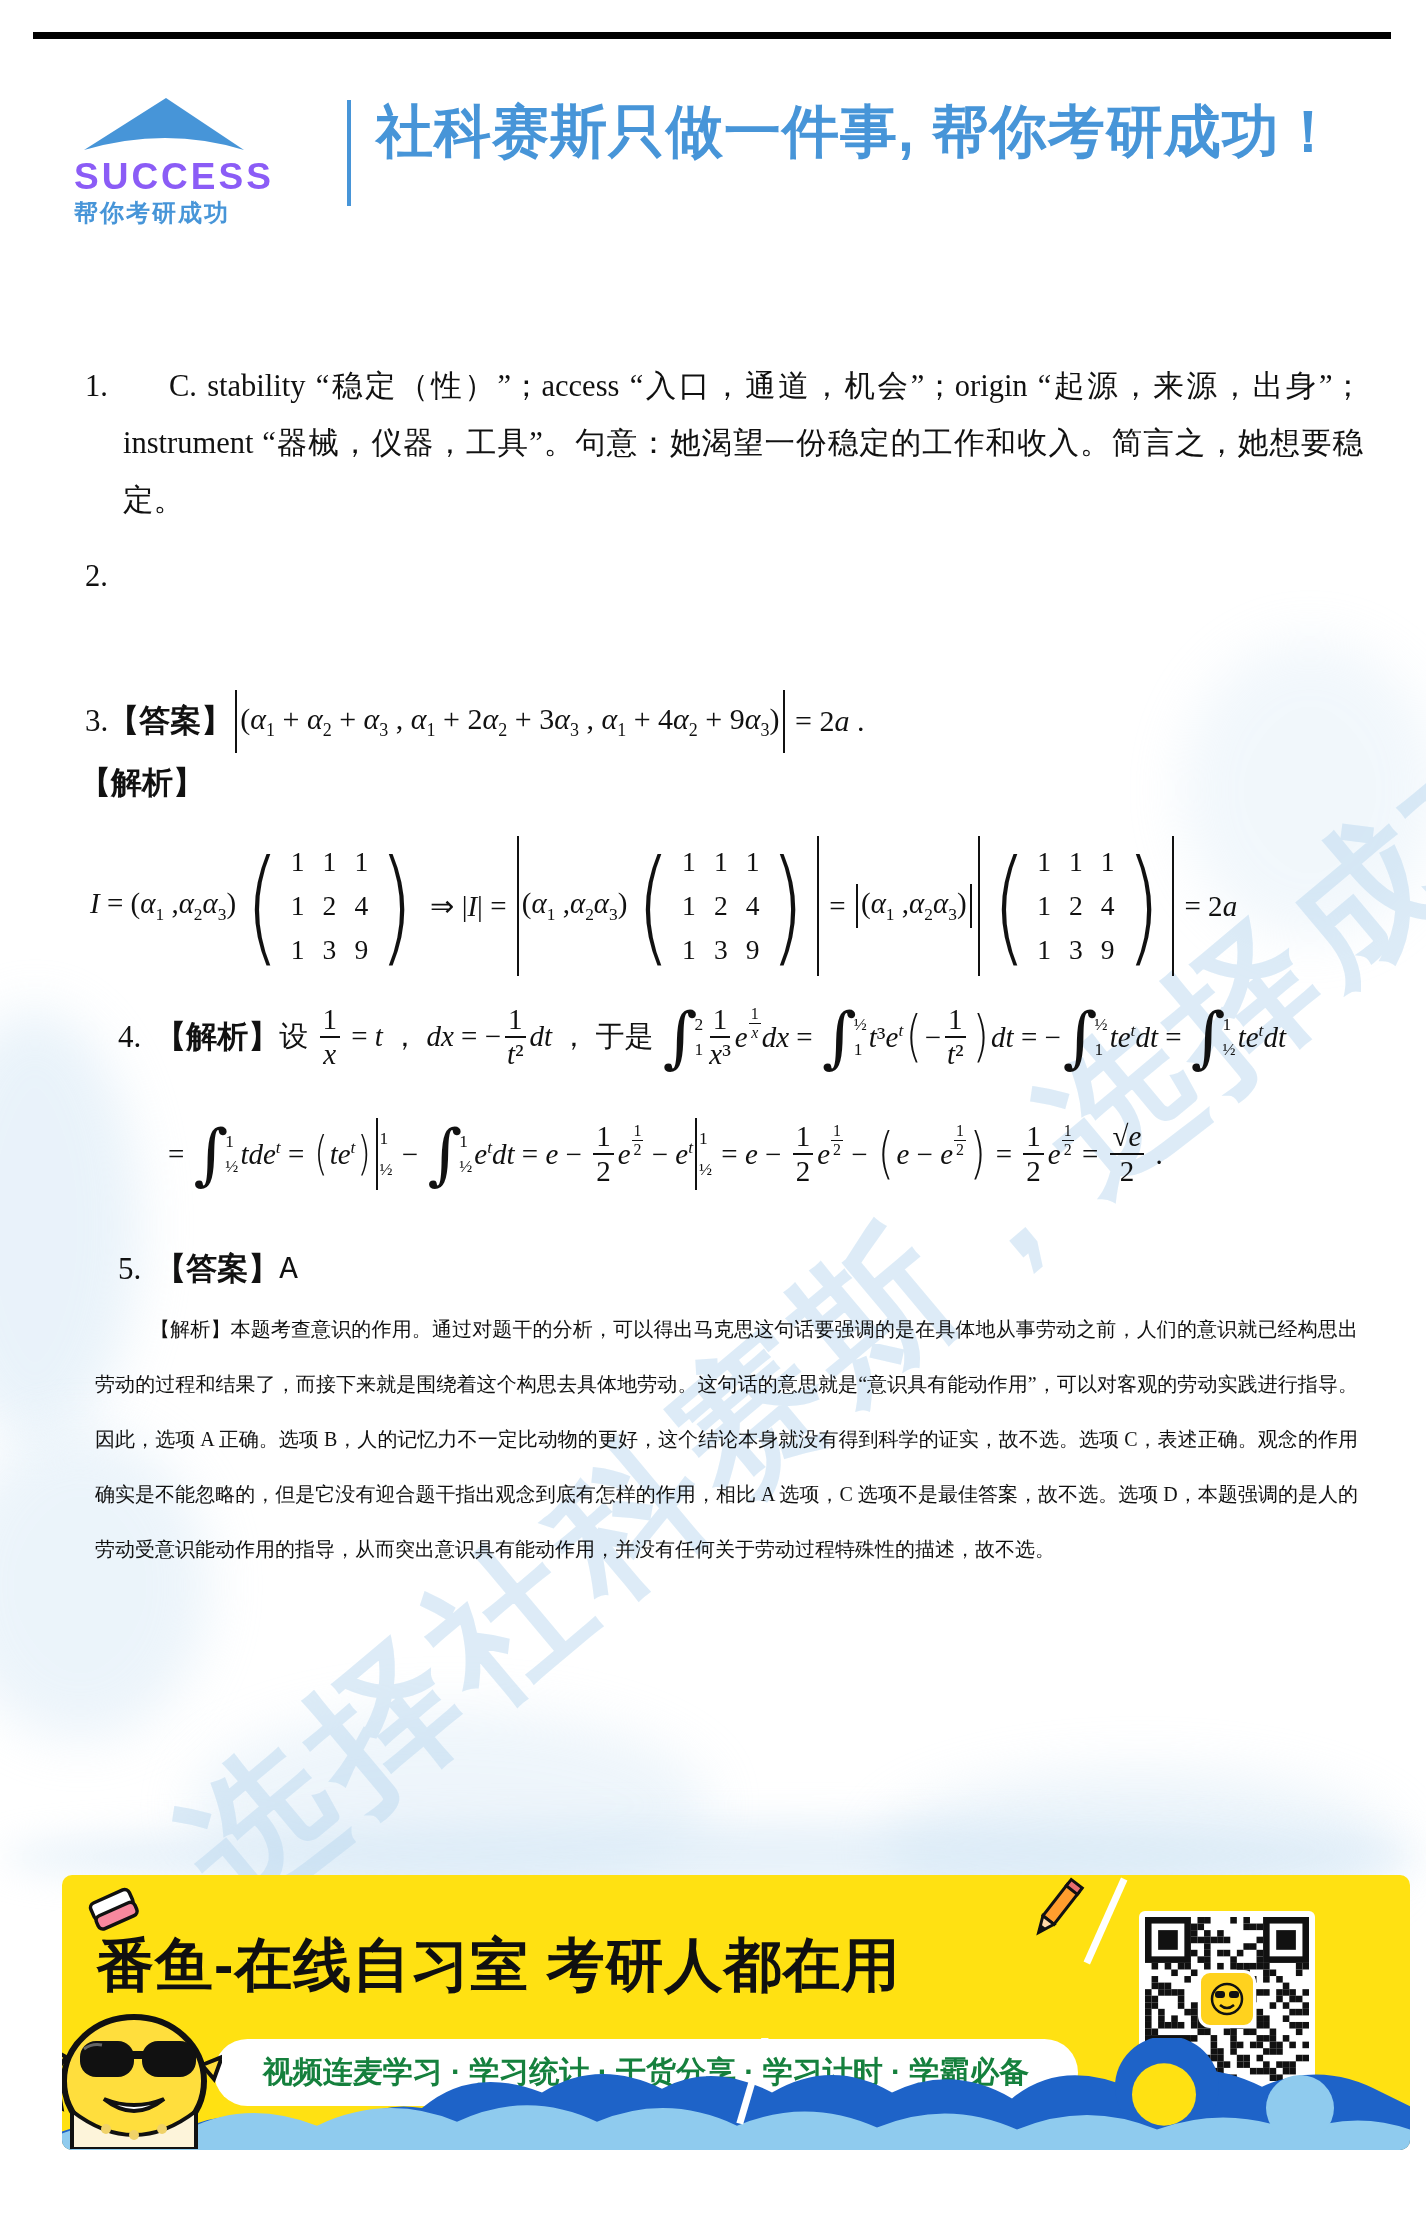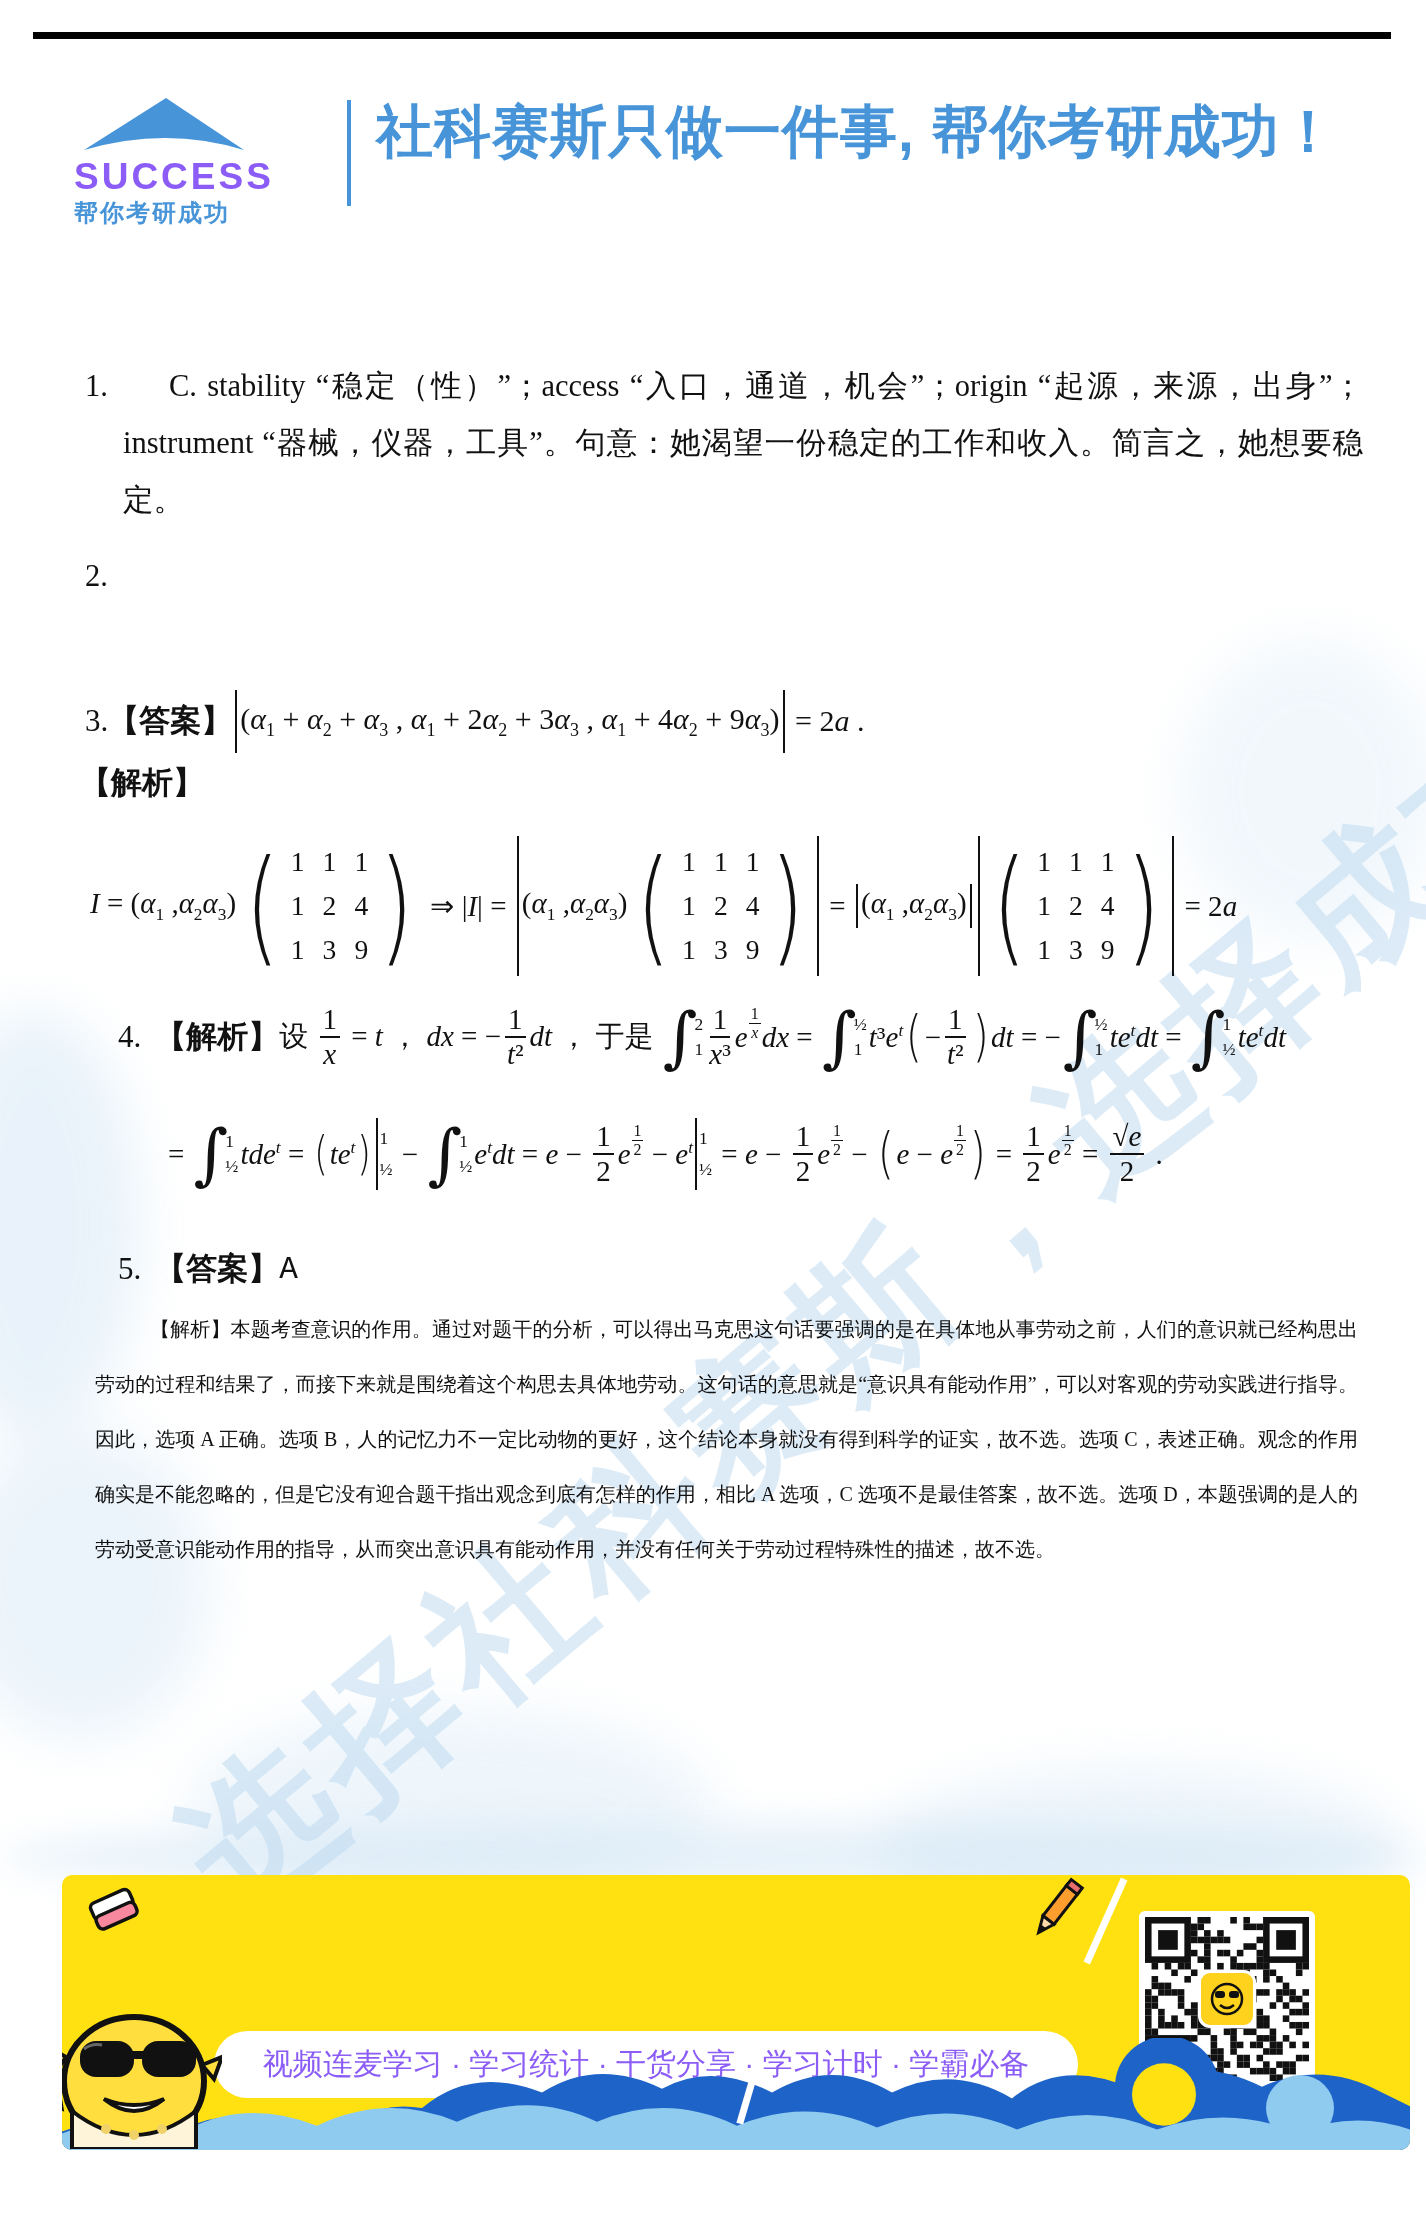--- a/index.html
+++ b/index.html
@@ -62,22 +62,22 @@
 
   .m-matrixline{position:absolute;left:90px;top:820px;height:172px;font-size:29px;}
   .m-answer3{font-size:30px;}
   .m-item4b{position:absolute;left:168px;top:1098px;height:112px;font-size:29px;}
 
   
   .banner{position:absolute;left:62px;top:1875px;width:1348px;height:275px;background:#ffe112;
           border-radius:10px;overflow:hidden;font-family:"Liberation Sans",sans-serif;}
   .headline{position:absolute;left:34px;top:52px;font-size:58px;font-weight:900;color:#101010;
             letter-spacing:1px;white-space:nowrap;}
-  .pill{position:absolute;left:152px;top:156px;width:864px;height:67px;background:#fff;border-radius:34px;
-        display:flex;align-items:center;justify-content:center;font-size:30px;font-weight:400;color:#8b5cf6;}
+  .pill{position:absolute;left:152px;top:164px;width:864px;height:67px;background:#fff;border-radius:34px;
+        display:flex;align-items:center;justify-content:center;font-size:30px;font-weight:700;color:#15803d;}
   .qr{position:absolute;left:1077px;top:36px;width:176px;height:176px;background:#fff;border-radius:6px;padding:6px;box-sizing:border-box;}
   .qr-icon{position:absolute;left:50%;top:50%;transform:translate(-50%,-50%);width:52px;height:52px;
            background:#ffd21e;border:3px solid #fff;border-radius:12px;display:flex;align-items:center;justify-content:center;}
   .app-label{position:absolute;left:1077px;top:224px;width:176px;text-align:center;font-size:29px;font-weight:800;color:#101010;}
   .waves{position:absolute;left:0;bottom:0;width:1348px;height:112px;}
   .eraser{position:absolute;left:22px;top:8px;}
   .pencil{position:absolute;left:958px;top:2px;}
   .streak{position:absolute;left:1040px;top:0px;width:7px;height:92px;background:#fff;transform:rotate(24deg);}
   .mascot{position:absolute;left:-8px;top:132px;}
 </style>
@@ -358,20 +358,21 @@
     <svg class="pencil" width="72" height="70" viewBox="0 0 72 70">
       <g transform="rotate(38 36 35)">
         <rect x="28" y="6" width="14" height="40" fill="#ff9d2e" stroke="#111" stroke-width="3"></rect>
         <polygon points="28,46 42,46 35,62" fill="#ffd9a8" stroke="#111" stroke-width="3"></polygon>
         <polygon points="32,54 38,54 35,62" fill="#111"></polygon>
         <rect x="28" y="0" width="14" height="8" fill="#e86e6e" stroke="#111" stroke-width="3"></rect>
       </g>
     </svg>
     <div class="streak"></div>
 
+    <div class="headline">番鱼-在线自习室 考研人都在用</div>
 
     <div class="pill">视频连麦学习 · 学习统计 · 干货分享 · 学习计时 · 学霸必备</div>
 
     <div class="qr" id="qrbox"><svg viewBox="0 0 150 150" width="100%" height="100%">
           <rect x="48" y="0" width="6" height="6" fill="#111"></rect>
           <rect x="54" y="0" width="6" height="6" fill="#111"></rect>
           <rect x="78" y="0" width="6" height="6" fill="#111"></rect>
           <rect x="90" y="0" width="6" height="6" fill="#111"></rect>
           <rect x="42" y="6" width="6" height="6" fill="#111"></rect>
           <rect x="48" y="6" width="6" height="6" fill="#111"></rect>

